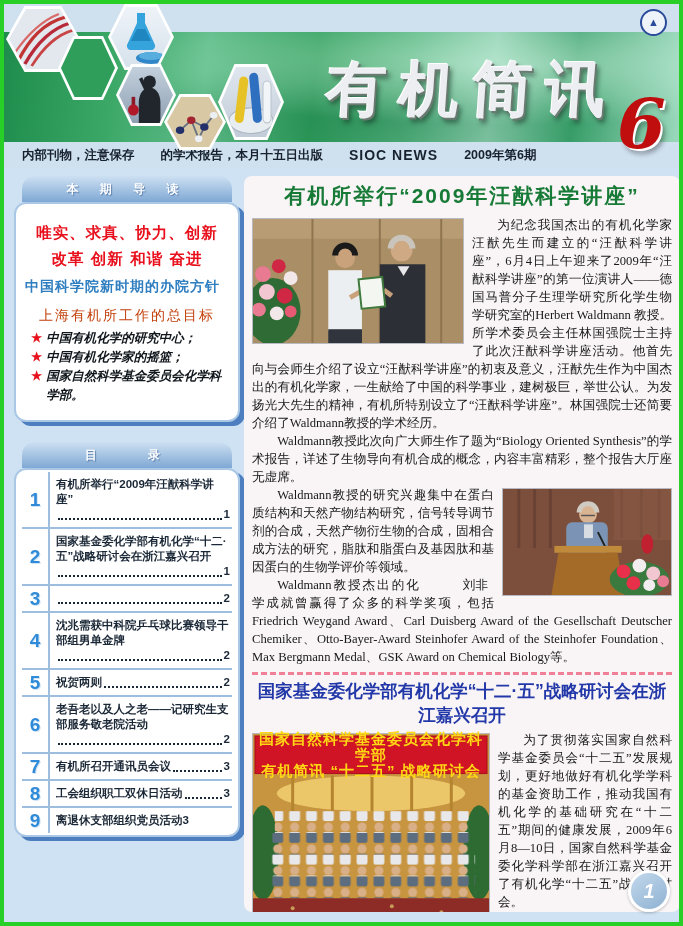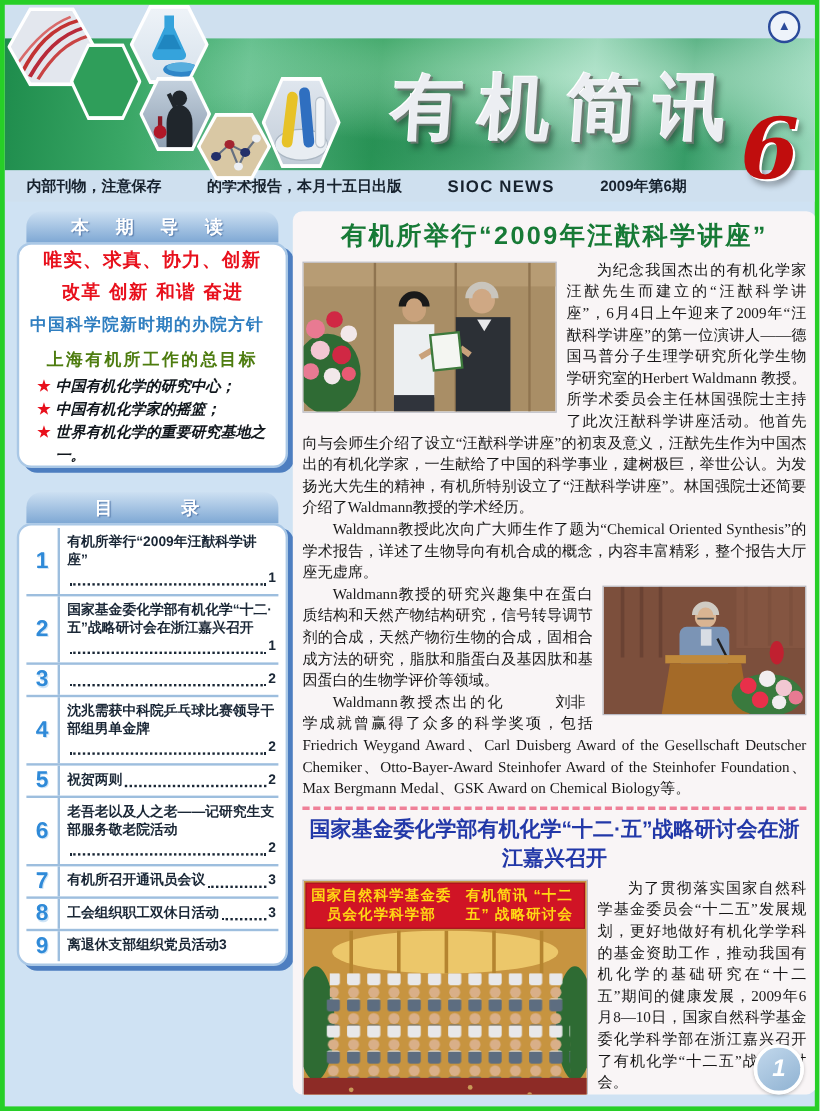--- a/index.html
+++ b/index.html
@@ -10,21 +10,21 @@
   
   .masthead{position:absolute;left:0;top:0;right:0;height:164px;}
   .mast-sky{position:absolute;left:0;top:0;right:0;height:30px;background:#cfe0ef;}
   .mast-green{position:absolute;left:0;top:28px;right:0;height:110px;
       background:linear-gradient(96deg,#1e8c4c 0%,#3aa766 16%,#63bf8c 30%,#2f9e5a 46%,
                  #57b57f 60%,#8fd0b0 72%,#3aa06a 84%,#9ad8bc 100%);}
   .mast-green::after{content:"";position:absolute;inset:0;
       background:radial-gradient(ellipse at 75% 30%,rgba(210,245,228,.55),transparent 55%),
                  radial-gradient(ellipse at 55% 80%,rgba(20,110,70,.35),transparent 50%);}
   .mast-info{position:absolute;left:0;bottom:0;right:0;height:26px;background:#cfe0ef;
-      display:flex;align-items:center;column-gap:38px;padding-left:18px;
+      display:flex;align-items:center;column-gap:26px;padding-left:18px;
       font-size:12.5px;font-weight:bold;color:#17222e;}
   .mast-pub{position:absolute;top:5px;right:12px;display:flex;align-items:center;gap:6px;
       font-size:13px;font-weight:bold;color:#101826;z-index:5;}
   .cas-logo{width:23px;height:23px;border-radius:50%;border:2px solid #2a4a9a;background:#eef3fa;
       display:flex;align-items:center;justify-content:center;color:#2a4a9a;font-size:11px;line-height:1;}
   .mast-title{position:absolute;left:322px;top:46px;z-index:4;white-space:nowrap;
       font-family:"DejaVu Serif","Liberation Serif",serif;font-weight:bold;font-size:60px;
       letter-spacing:13px;color:#eceef2;transform:skewX(-4deg);
       text-shadow:-1px -1px 0 #ffffff,2px 2px 0 #6a7a70,4px 5px 5px rgba(15,40,28,.55);}
   .issue-num{position:absolute;left:613px;top:78px;z-index:5;
@@ -34,28 +34,28 @@
   
   .hexes{position:absolute;left:0;top:0;width:300px;height:150px;z-index:3;}
   .hex{position:absolute;clip-path:polygon(25% 0,75% 0,100% 50%,75% 100%,25% 100%,0 50%);background:#ffffff;}
   .hex-in{position:absolute;inset:3px;clip-path:polygon(25% 0,75% 0,100% 50%,75% 100%,25% 100%,0 50%);overflow:hidden;}
   .hex svg{display:block;width:100%;height:100%;}
 
   
   .sidebar{position:absolute;left:10px;top:172px;width:226px;}
   .side-banner{height:26px;margin:0 8px;background:linear-gradient(180deg,#cde0f2,#7fa8d4);
       border-radius:13px 13px 0 0;display:flex;align-items:center;justify-content:center;
-      color:#fff;font-weight:bold;font-size:15px;letter-spacing:9px;text-shadow:1px 1px 1px #5a7eae;}
+      color:#fff;font-weight:bold;font-size:12px;letter-spacing:9px;text-shadow:1px 1px 1px #5a7eae;}
   .side-box{background:#ffffff;border:2px solid #aac8e6;border-radius:12px;
-      box-shadow:5px 4px 0 #4d7ec0;padding:0 9px;}
+      box-shadow:5px 4px 0 #4d7ec0;padding:16px 9px;}
   .slogan{color:#e8101c;font-weight:bold;font-size:15.5px;letter-spacing:1px;line-height:26px;
       font-family:"DejaVu Serif","Liberation Serif",serif;text-align:center;}
   .policy-title{color:#2f7ec0;font-weight:bold;font-size:14px;letter-spacing:1px;line-height:24px;margin-top:2px;}
   .policy-text{font-size:12px;line-height:18px;color:#16222e;text-align:justify;text-indent:2em;font-weight:bold;}
-  .goal-title{color:#4d7c0f;font-weight:bold;font-size:14px;letter-spacing:2px;line-height:26px;margin-top:4px;text-align:center;}
+  .goal-title{color:#c2410c;font-weight:normal;font-size:14px;letter-spacing:2px;line-height:26px;margin-top:4px;text-align:center;}
   .goal{display:flex;gap:4px;font-size:12.5px;line-height:19px;color:#10161c;
       font-family:"DejaVu Serif","Liberation Serif",serif;font-style:italic;font-weight:bold;padding-left:6px;}
   .star{color:#e8101c;font-style:normal;flex:0 0 auto;}
 
   .toc-banner{margin-top:20px;}
   .toc-box{padding:2px 6px;margin-top:0;}
   .toc-row{display:flex;align-items:stretch;border-bottom:2px solid #9dbede;}
   .toc-row:last-child{border-bottom:none;}
   .toc-num{width:26px;display:flex;align-items:center;justify-content:center;
       color:#2f8ad8;font-weight:bold;font-size:19px;text-shadow:1px 1px 0 #cfe4f6;}
@@ -72,22 +72,22 @@
   .main p{margin:0;text-indent:2em;text-align:justify;font-size:12.6px;line-height:18px;color:#181818;
       font-family:"Liberation Serif","DejaVu Serif",serif;}
   .author{float:right;padding-right:6px;text-indent:0;margin-left:44px;}
   .dashed-sep{border:none;border-top:3px dashed #ef8098;margin:6px 0 4px;clear:both;}
   .photo{border:1px solid #b9b9c2;background:#fff;box-sizing:border-box;}
   .photo svg{display:block;width:100%;height:100%;}
   .award-photo{float:left;width:212px;height:126px;margin:2px 8px 3px 0;}
   .podium-photo{float:right;width:170px;height:108px;margin:2px 0 3px 8px;}
   .group-photo{float:left;width:238px;height:190px;margin:2px 8px 2px 0;position:relative;}
   .photo-banner{position:absolute;left:3px;right:3px;top:4px;height:34px;
-      display:flex;flex-direction:row;justify-content:center;text-align:center;
-      color:#ffd814;font-weight:bold;font-size:12px;letter-spacing:1px;line-height:16px;}
+      display:flex;flex-direction:column;justify-content:center;text-align:center;
+      color:#ffd814;font-weight:bold;font-size:15px;letter-spacing:1px;line-height:16px;}
   .clear{clear:both;}
 
   .page-badge{position:absolute;right:9px;bottom:10px;width:36px;height:36px;border-radius:50%;
       background:linear-gradient(145deg,#c2d8ec,#8fb2d2);border:3px solid #ffffff;
       box-shadow:0 1px 3px rgba(0,0,0,.25);display:flex;align-items:center;justify-content:center;
       color:#ffffff;font-size:20px;font-weight:bold;font-style:italic;}
 </style>
 </head>
 <body>
 
@@ -182,21 +182,21 @@
       <div class="goal">
         <span class="star">★</span>
         <span>中国有机化学的研究中心；</span>
       </div>
       <div class="goal">
         <span class="star">★</span>
         <span>中国有机化学家的摇篮；</span>
       </div>
       <div class="goal">
         <span class="star">★</span>
-        <span>世界有机化学的重要研究基地之一。</span>
+        <span>国家自然科学基金委员会化学科学部。</span>
       </div>
     </div>
 
     <div class="side-banner toc-banner">目　　录</div>
     <div class="side-box toc-box">
 
       <div class="toc-row">
         <div class="toc-num">1</div>
         <div class="toc-entry">
           <span>有机所举行“2009年汪猷科学讲座”</span>
@@ -296,21 +296,21 @@
         <rect x="128" y="46" width="46" height="80" fill="#2c3036"></rect>
         <circle cx="150" cy="32" r="11" fill="#cfa884"></circle>
         <path d="M139 30 a11 11 0 0 1 22 0" stroke="#c9c5bd" stroke-width="6" fill="none"></path>
         <path d="M146 48 l6 10 6 -10 z" fill="#e8e8ea"></path>
         <path d="M108 74 l-10 6 M132 72 l8 6" stroke="#c9a27c" stroke-width="5"></path>
         <rect x="108" y="60" width="24" height="30" fill="#f4f6f2" stroke="#3d7a3c" stroke-width="2" transform="rotate(-6 120 75)"></rect>
       </svg>
     </div>
 
     <p>为纪念我国杰出的有机化学家汪猷先生而建立的“汪猷科学讲座”，6月4日上午迎来了2009年“汪猷科学讲座”的第一位演讲人——德国马普分子生理学研究所化学生物学研究室的Herbert Waldmann 教授。所学术委员会主任林国强院士主持了此次汪猷科学讲座活动。他首先向与会师生介绍了设立“汪猷科学讲座”的初衷及意义，汪猷先生作为中国杰出的有机化学家，一生献给了中国的科学事业，建树极巨，举世公认。为发扬光大先生的精神，有机所特别设立了“汪猷科学讲座”。林国强院士还简要介绍了Waldmann教授的学术经历。</p>
-    <p>Waldmann教授此次向广大师生作了题为“Chemical Oriented Synthesis”的学术报告，详述了生物导向有机合成的概念，内容丰富精彩，整个报告大厅座无虚席。</p>
+    <p>Waldmann教授此次向广大师生作了题为“Biology Oriented Synthesis”的学术报告，详述了生物导向有机合成的概念，内容丰富精彩，整个报告大厅座无虚席。</p>
 
     <div class="photo podium-photo">
       <svg viewBox="0 0 170 108" preserveAspectRatio="none">
         <rect width="170" height="108" fill="#7c4f3c"></rect>
         <path d="M16 0 V60 M32 0 V60 M48 0 V60 M120 0 V50 M140 0 V50 M158 0 V50" stroke="#6a4233" stroke-width="3"></path>
         <rect x="112" y="0" width="58" height="52" fill="#8a5a44" opacity=".6"></rect>
         <circle cx="86" cy="26" r="9" fill="#d9b492"></circle>
         <path d="M77 24 a9 9 0 0 1 18 0" stroke="#cfcbc3" stroke-width="5" fill="none"></path>
         <line x1="79" y1="27" x2="93" y2="27" stroke="#555" stroke-width="1.5"></line>
         <rect x="64" y="34" width="42" height="34" rx="6" fill="#7b94b5"></rect>

